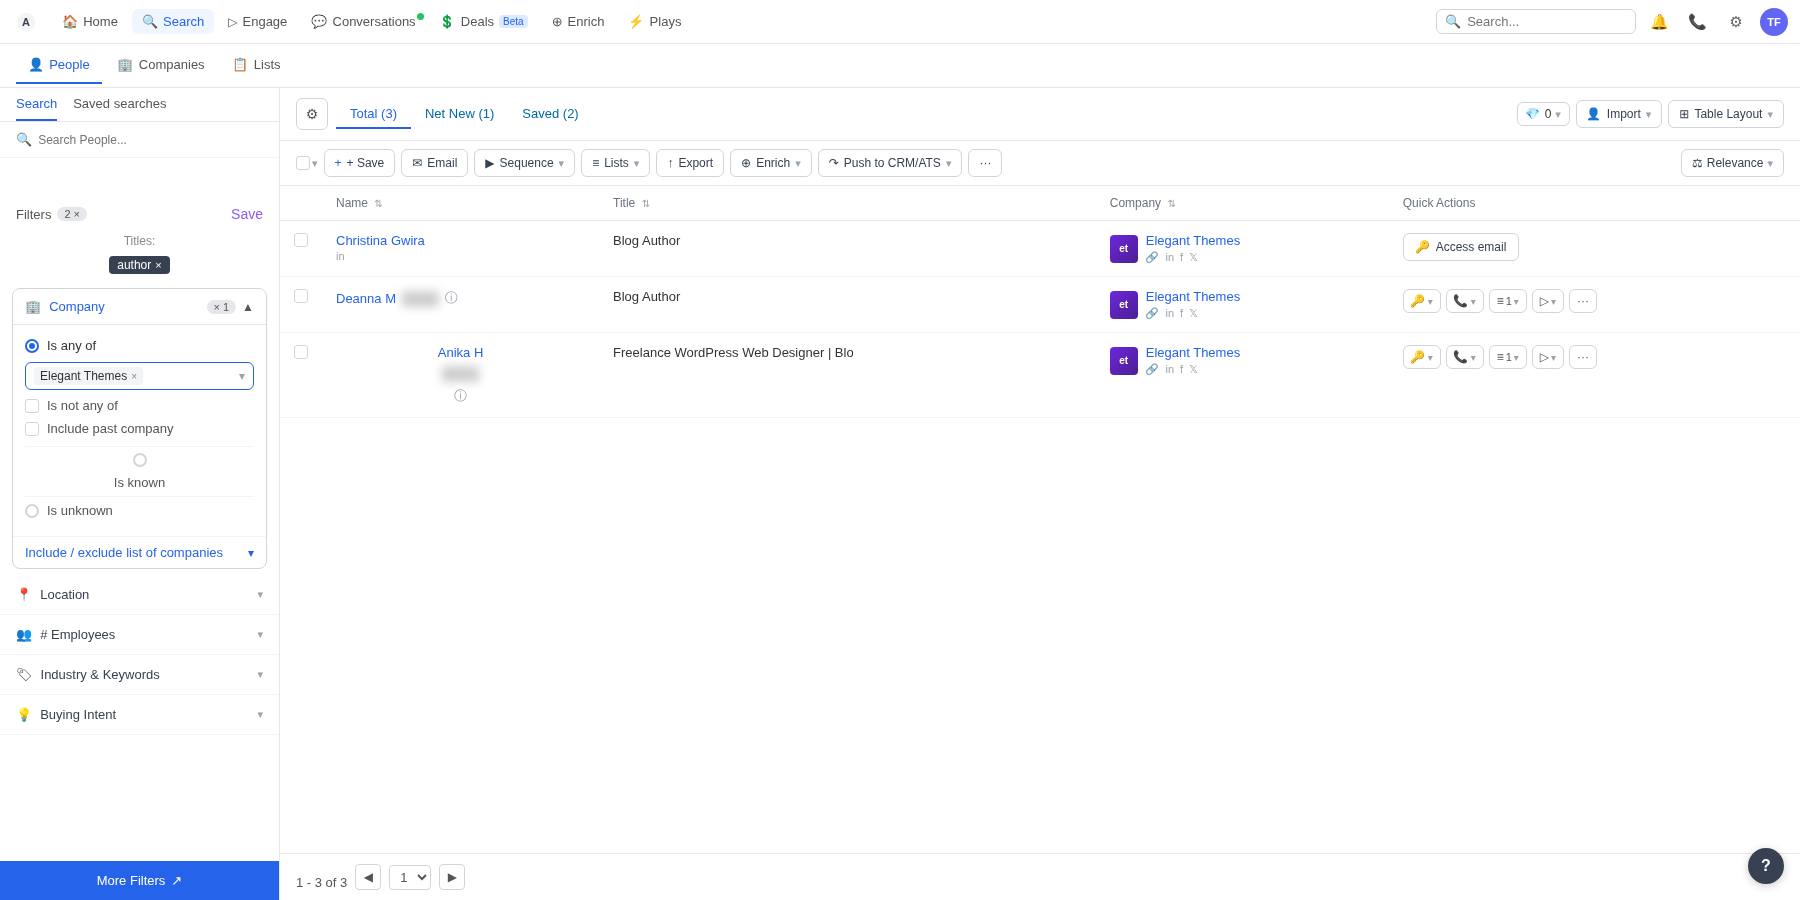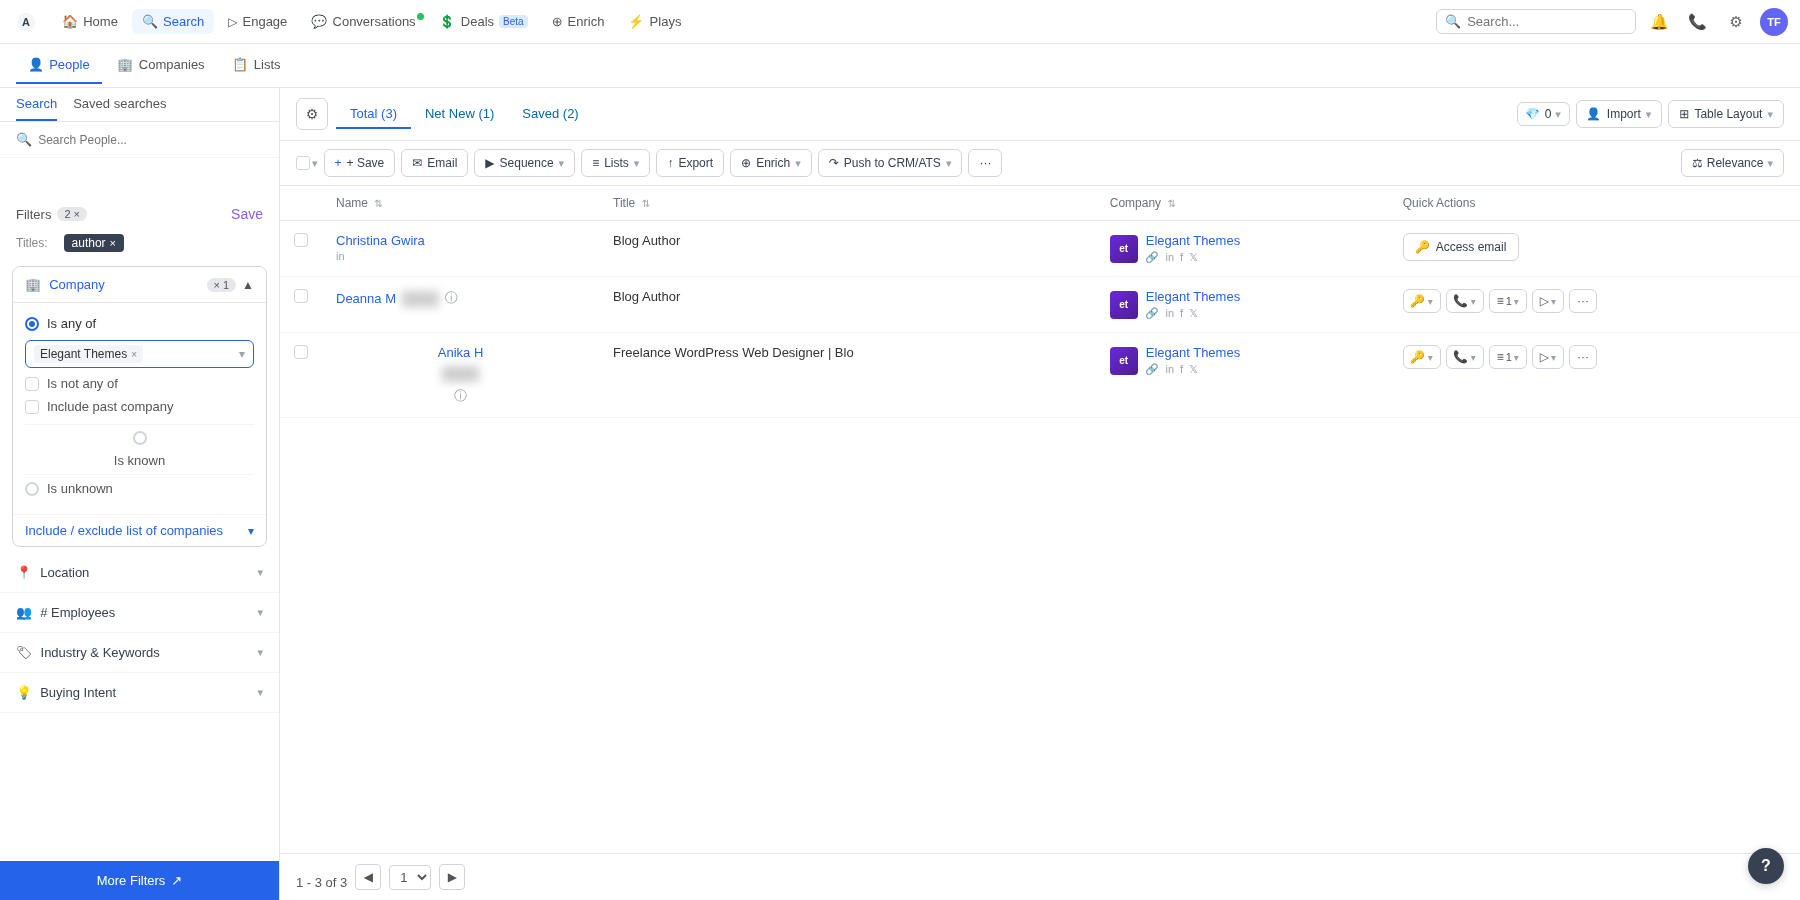--- a/index.html
+++ b/index.html
@@ -141,21 +141,21 @@
       <div style="font-size:13px;color:#555;display:flex;align-items:center;gap:6px;">
         <span>Filters</span>
         <span style="background:#e5e7eb;border-radius:10px;padding:1px 7px;font-size:11px;color:#555;display:flex;align-items:center;gap:3px;">
           <span>2</span>
           <span style="cursor:pointer;">×</span>
         </span>
       </div>
       <span class="save-link">Save</span>
     </div>
 
-    <div style="display:flex;align-items:center;gap:16px;padding:4px 16px 8px;">
+    <div style="display:flex;align-items:center;gap:8px;padding:4px 16px 8px;flex-direction:column;">
       <span style="font-size:12px;color:#888;">Titles:</span>
       <span style="background:#374151;color:#fff;border-radius:4px;padding:2px 8px;font-size:12px;display:flex;align-items:center;gap:4px;">
         <span>author</span>
         <span style="cursor:pointer;font-size:11px;">×</span>
       </span>
     </div>
 
     <div class="sidebar-content">
 
       <div class="filter-section">

